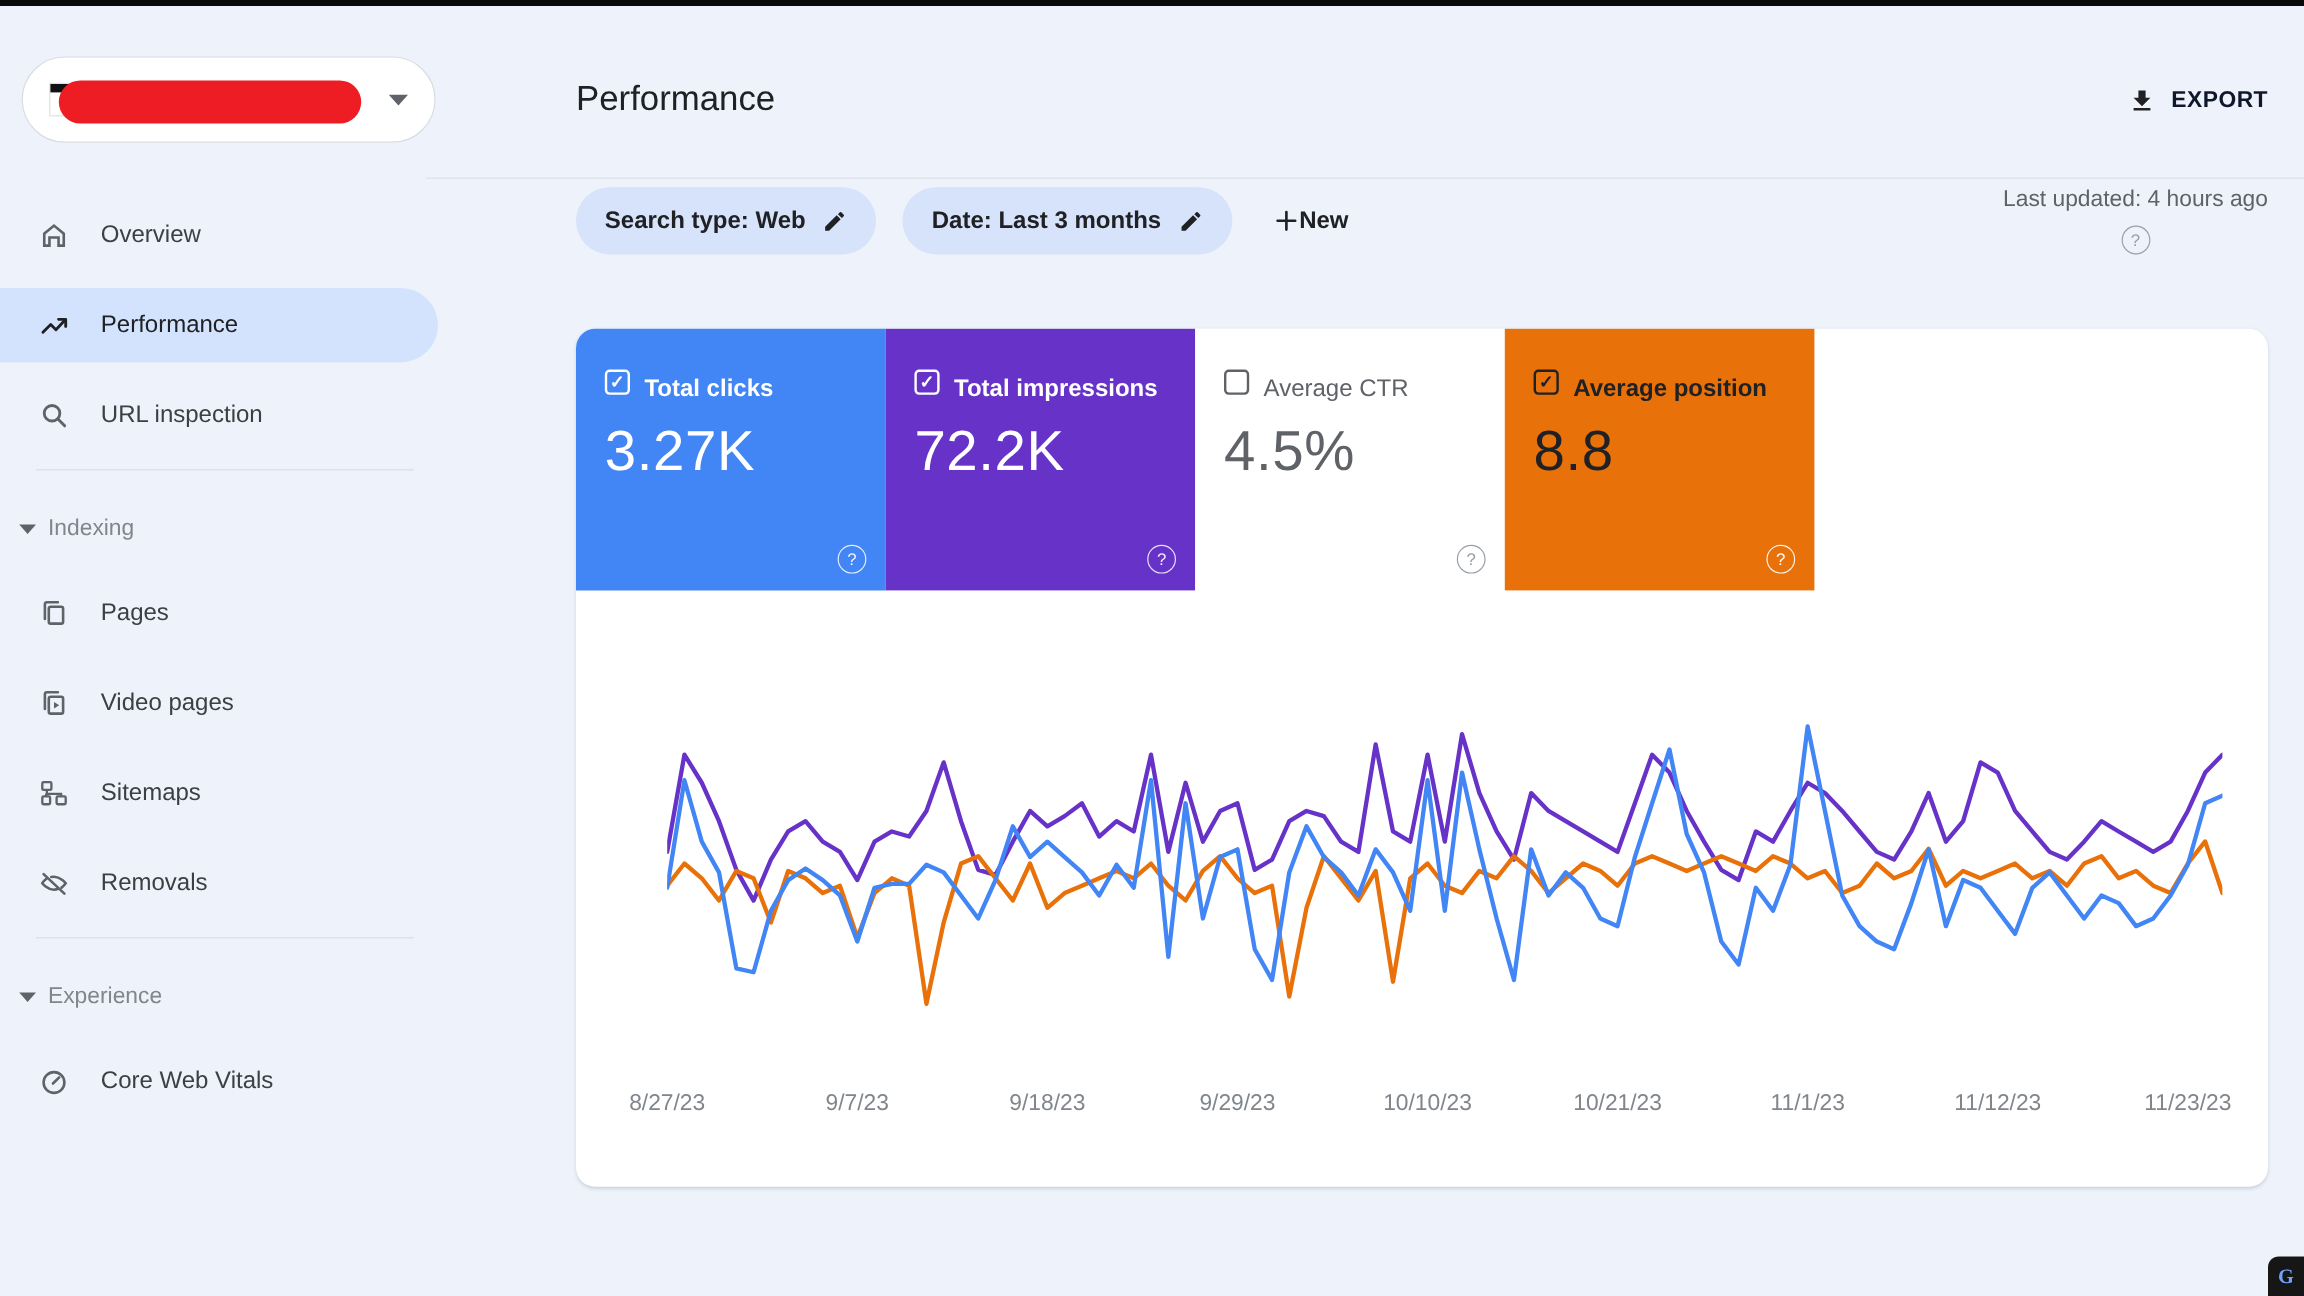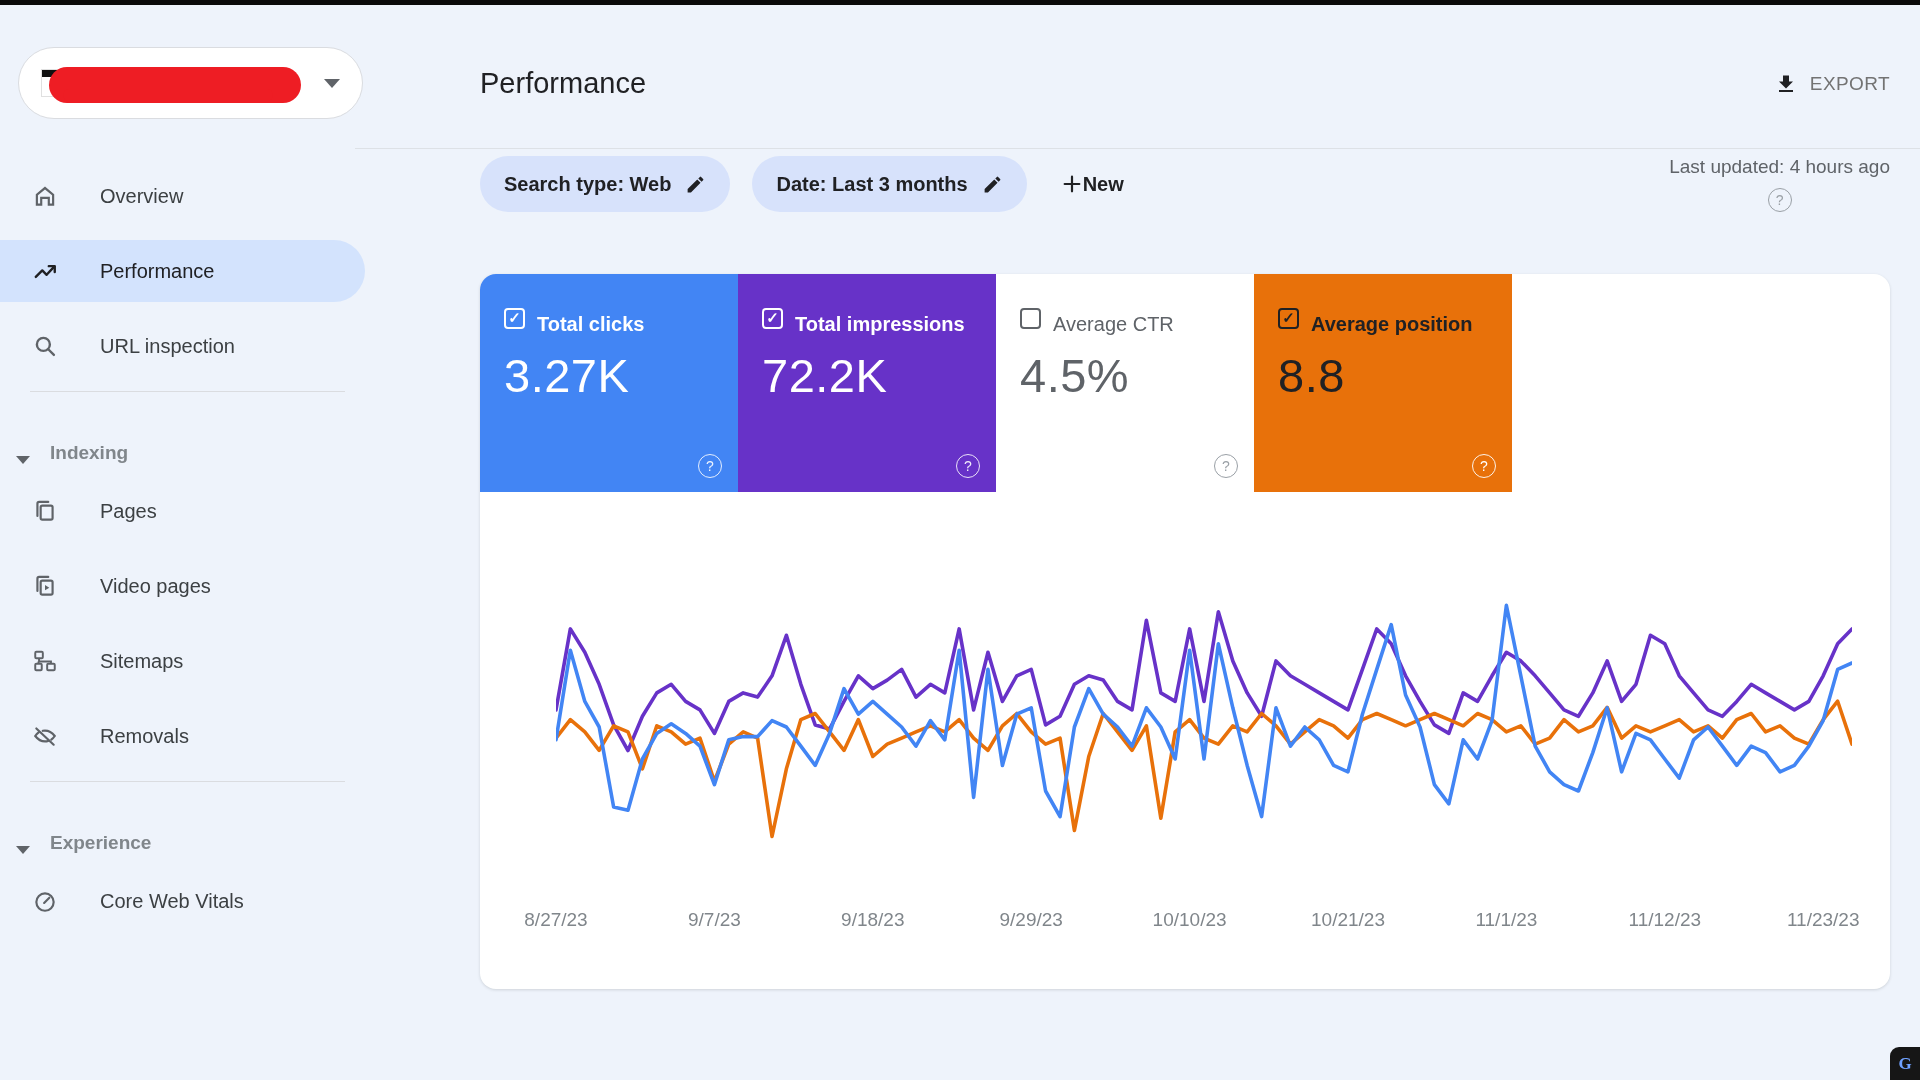--- a/index.html
+++ b/index.html
@@ -14,40 +14,40 @@
   .sidebar { width:375px; flex:0 0 375px; padding-top:42px; }
   .prop-selector { position:relative; margin-left:18px; width:345px; height:72px; background:#fff;
     border:1px solid #dadce0; border-radius:36px; display:flex; align-items:center; padding:0 22px; cursor:pointer; }
   .favicon-stub { width:28px; height:28px; background:#fff; border:1px solid #e0e0e0; position:relative; flex:0 0 28px; }
   .favicon-stub::before { content:""; position:absolute; left:0; top:0; width:16px; height:7px; background:#111; }
   .redaction { position:absolute; left:30px; top:19px; width:252px; height:36px; background:#ee1d24; border-radius:18px; }
   .redaction::after { content:""; position:absolute; left:14px; top:22px; width:210px; height:12px; background:#ee1d24; border-radius:8px; }
   .caret { margin-left:auto; width:0; height:0; border-left:8px solid transparent; border-right:8px solid transparent; border-top:9px solid #5f6368; }
 
   .nav { margin-top:46px; }
-  .nav-item { display:flex; align-items:center; height:62px; padding-left:32px; gap:42px; cursor:pointer;
+  .nav-item { display:flex; align-items:center; height:62px; padding-left:32px; gap:26px; cursor:pointer;
     border-radius:0 31px 31px 0; margin-right:10px; margin-bottom:13px; }
   .nav-item.selected { background:#d3e3fd; }
   .nav-label { font-size:20px; color:#3c4043; }
   .nav-item.selected .nav-label { color:#202124; font-weight:400; }
   .nav-icon { width:26px; height:26px; display:inline-flex; }
   .nav-icon svg { width:26px; height:26px; }
 
   .side-divider { height:1px; background:#dadce0; margin:14px 30px 26px 30px; }
-  .section-head { display:flex; align-items:flex-end; gap:20px; padding-left:16px; height:46px; margin-bottom:16px; cursor:pointer;font-weight:bold; }
+  .section-head { display:flex; align-items:center; gap:10px; padding-left:16px; height:46px; margin-bottom:16px; cursor:pointer; }
   .tri { width:0; height:0; border-left:7px solid transparent; border-right:7px solid transparent; border-top:8px solid #5f6368; }
   .section-label { font-size:19px; color:#80868b; }
 
   
   .main { flex:1; padding:0 30px 0 105px; position:relative; }
   .main-header { display:flex; align-items:center; padding-top:62px; }
   .page-title { font-size:29px; font-weight:400; color:#202124; }
   .export-btn { margin-left:auto; display:flex; align-items:center; gap:12px; cursor:pointer; }
   .export-btn svg { width:24px; height:24px; }
-  .export-label { font-size:19px; font-weight:400; letter-spacing:0.4px; color:#737373; }
+  .export-label { font-size:19px; font-weight:700; letter-spacing:0.4px; color:#0f172a; }
   .header-divider { position:absolute; left:-20px; right:-30px; top:143px; height:1px; background:#dde1e6; }
 
   .filter-row { display:flex; align-items:center; margin-top:56px; }
   .chip { display:flex; align-items:center; gap:14px; background:#d7e2fb; border-radius:28px; height:56px;
     padding:0 24px; margin-right:22px; cursor:pointer; }
   .chip-label { font-size:20px; font-weight:700; color:#202124; }
   .chip svg { width:21px; height:21px; }
   .new-btn { display:flex; align-items:center; margin-left:12px; cursor:pointer; }
   .new-btn svg { width:22px; height:22px; }
   .new-label { font-size:20px; font-weight:700; color:#202124; }

